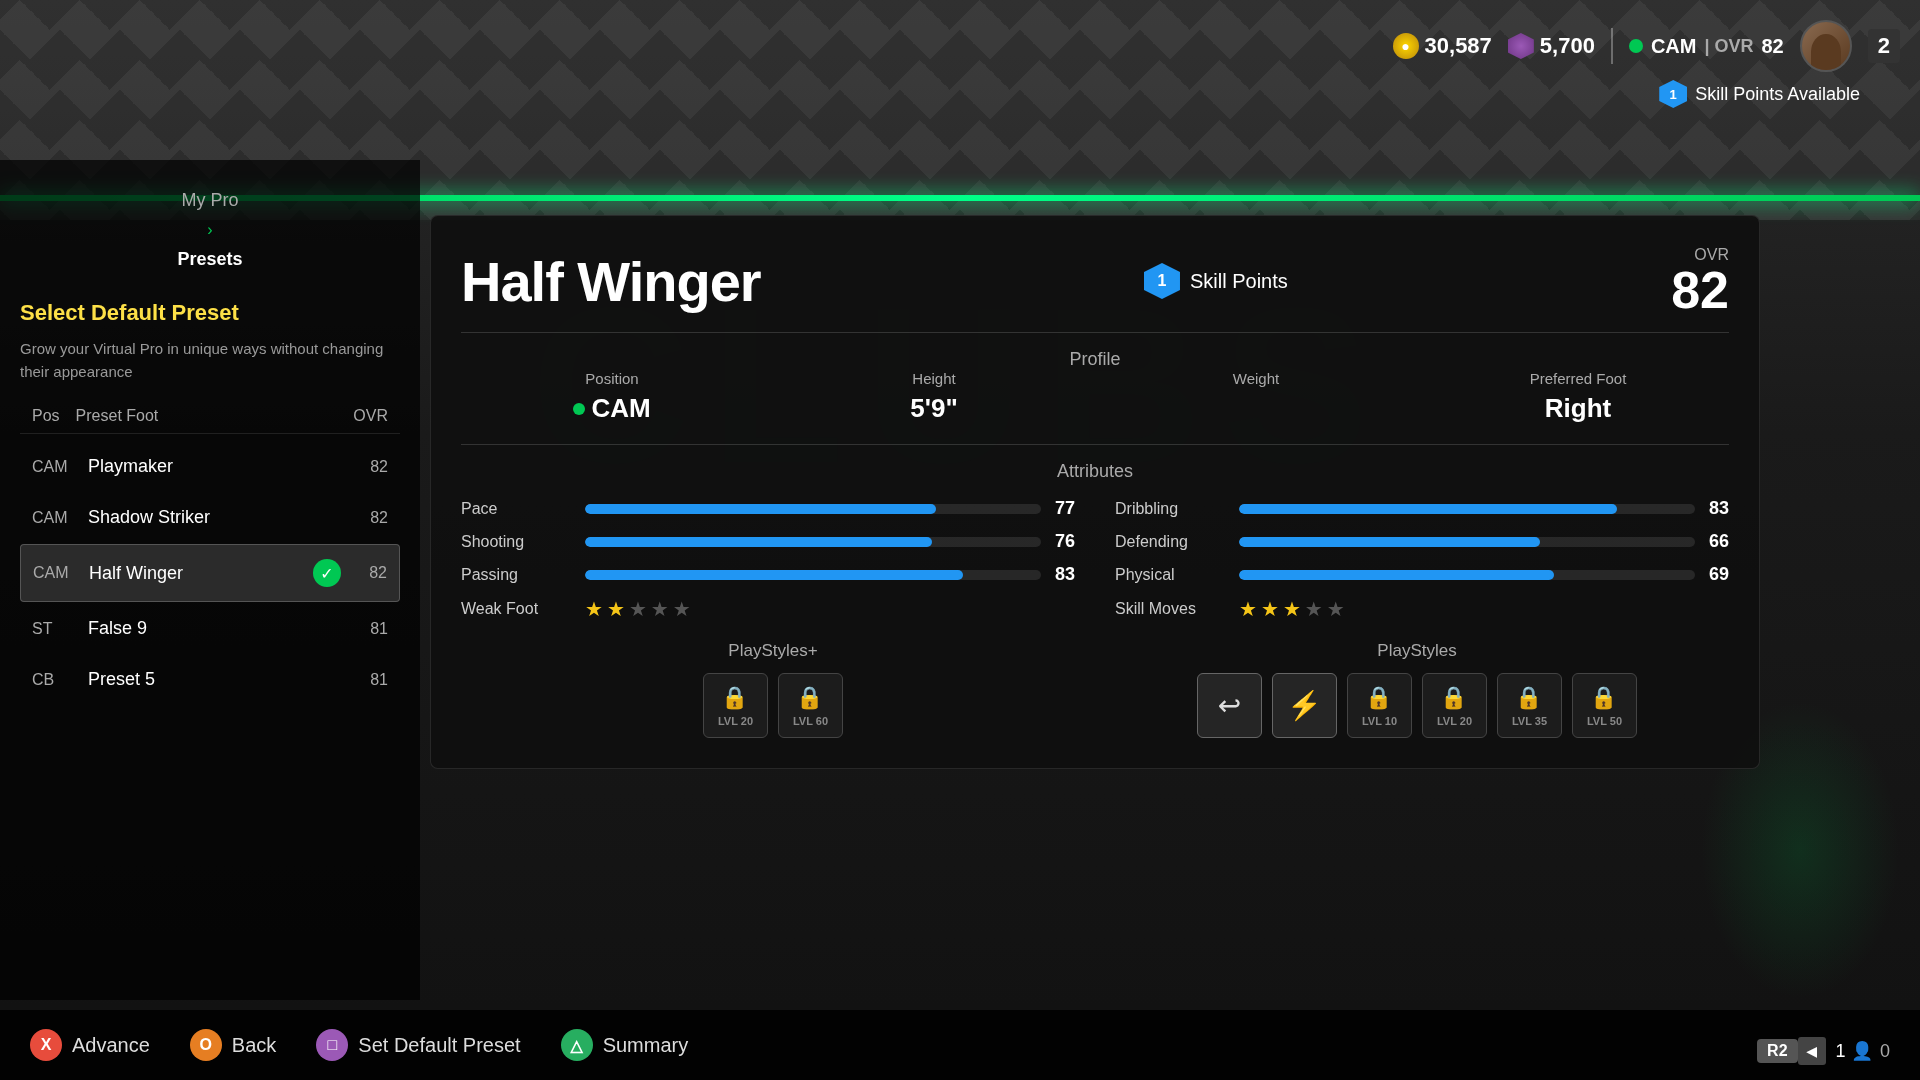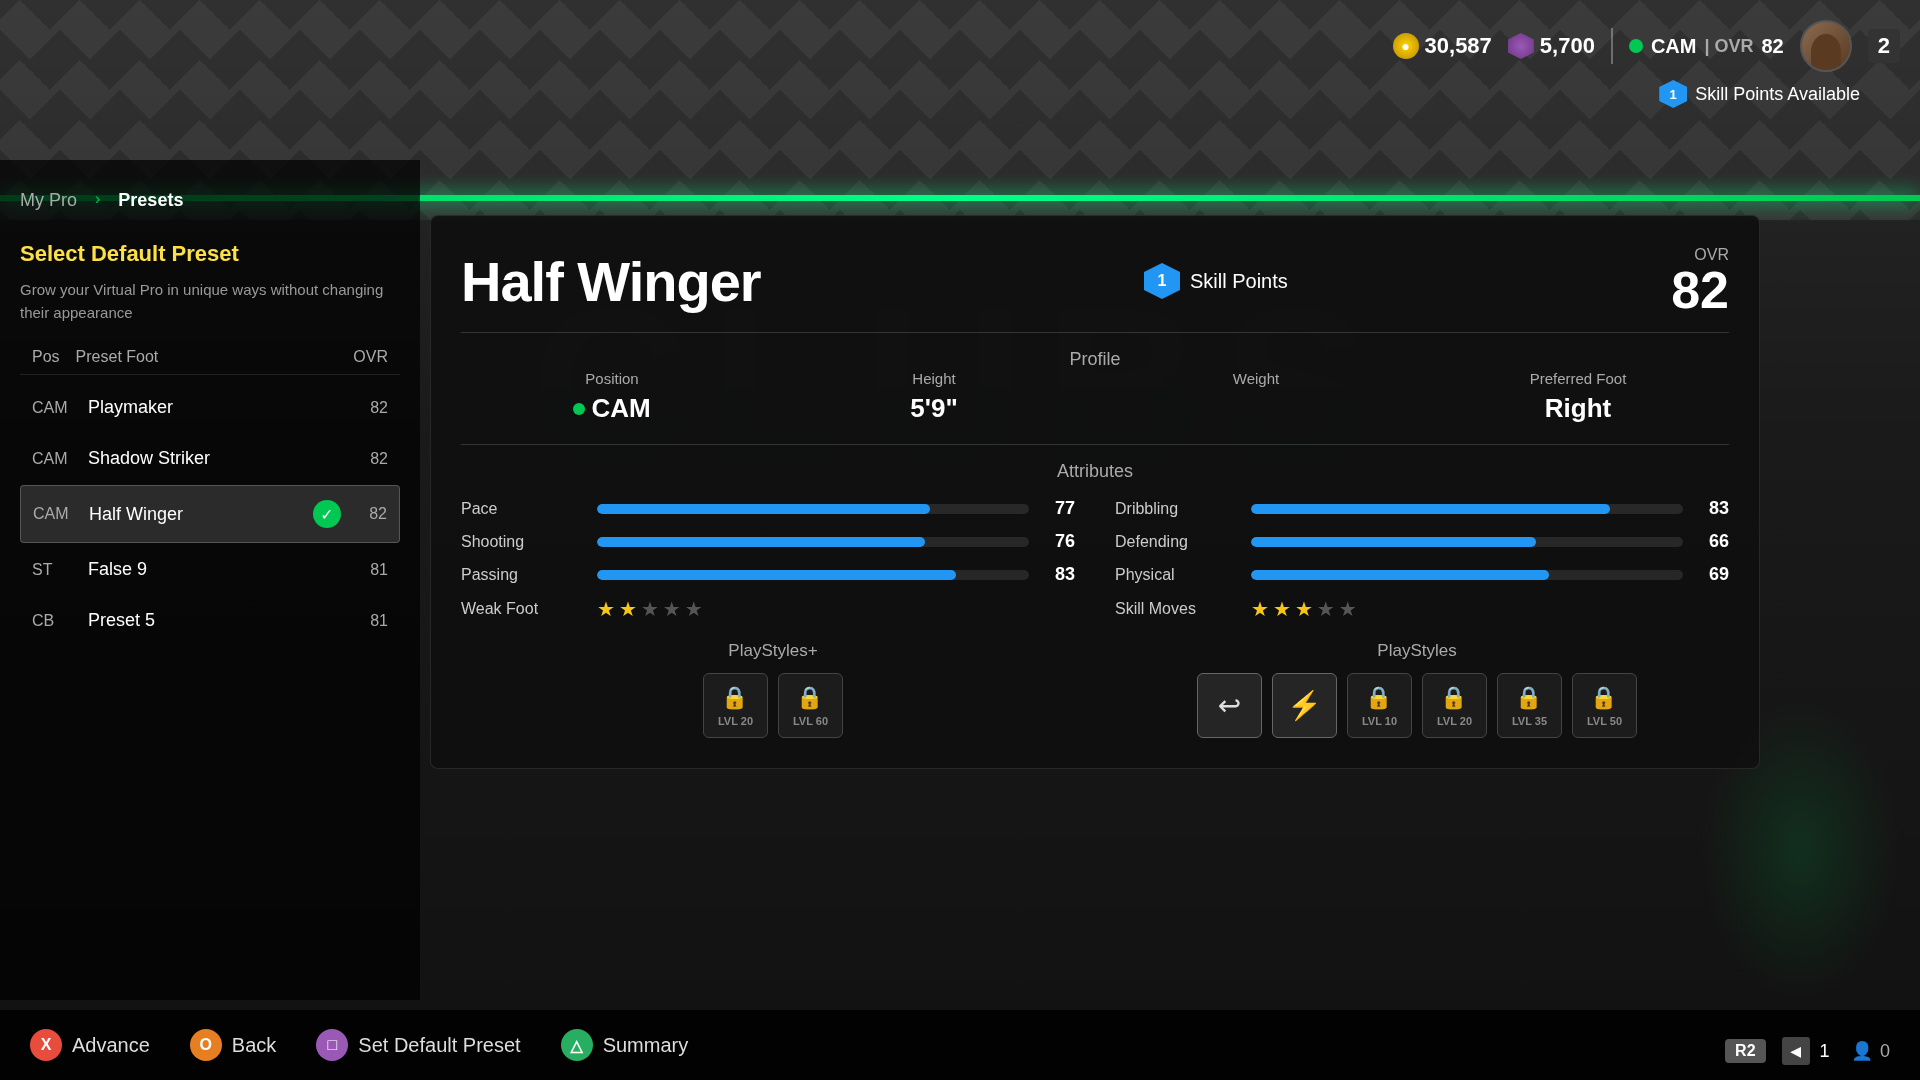--- a/index.html
+++ b/index.html
@@ -183,25 +183,27 @@
       top: 160px;
       left: 0;
       width: 420px;
       bottom: 80px;
       background: rgba(0,0,0,0.7);
       padding: 20px;
     }
 
     .breadcrumb {
       display: flex;
-      gap: 18px;
+      align-items: center;
+      gap: 10px;
       color: #aaa;
       font-size: 18px;
       margin-bottom: 20px;
       padding: 10px 0;
+      flex-direction: column;
     }
 
     .breadcrumb .active {
       color: #fff;
       font-weight: 700;
     }
 
     .breadcrumb-arrow {
       color: #00c853;
       font-size: 16px;
@@ -403,21 +405,21 @@
     .attributes-grid {
       display: grid;
       grid-template-columns: 1fr 1fr;
       gap: 12px 40px;
       margin-bottom: 20px;
     }
 
     .attr-row {
       display: flex;
       align-items: center;
-      gap: 16px;
+      gap: 4px;
     }
 
     .attr-label {
       color: #ccc;
       font-size: 16px;
       width: 120px;
     }
 
     .attr-bar-container {
       flex: 1;
@@ -543,21 +545,20 @@
       font-weight: 700;
       color: #fff;
     }
 
     .bottom-right {
       position: absolute;
       right: 30px;
       bottom: 15px;
       display: flex;
       align-items: center;
-      gap: 16px;
       color: #fff;
       font-size: 18px;
     }
 
     .r2-badge {
       background: #555;
       color: #fff;
       padding: 3px 10px;
       border-radius: 4px;
       font-size: 16px;

